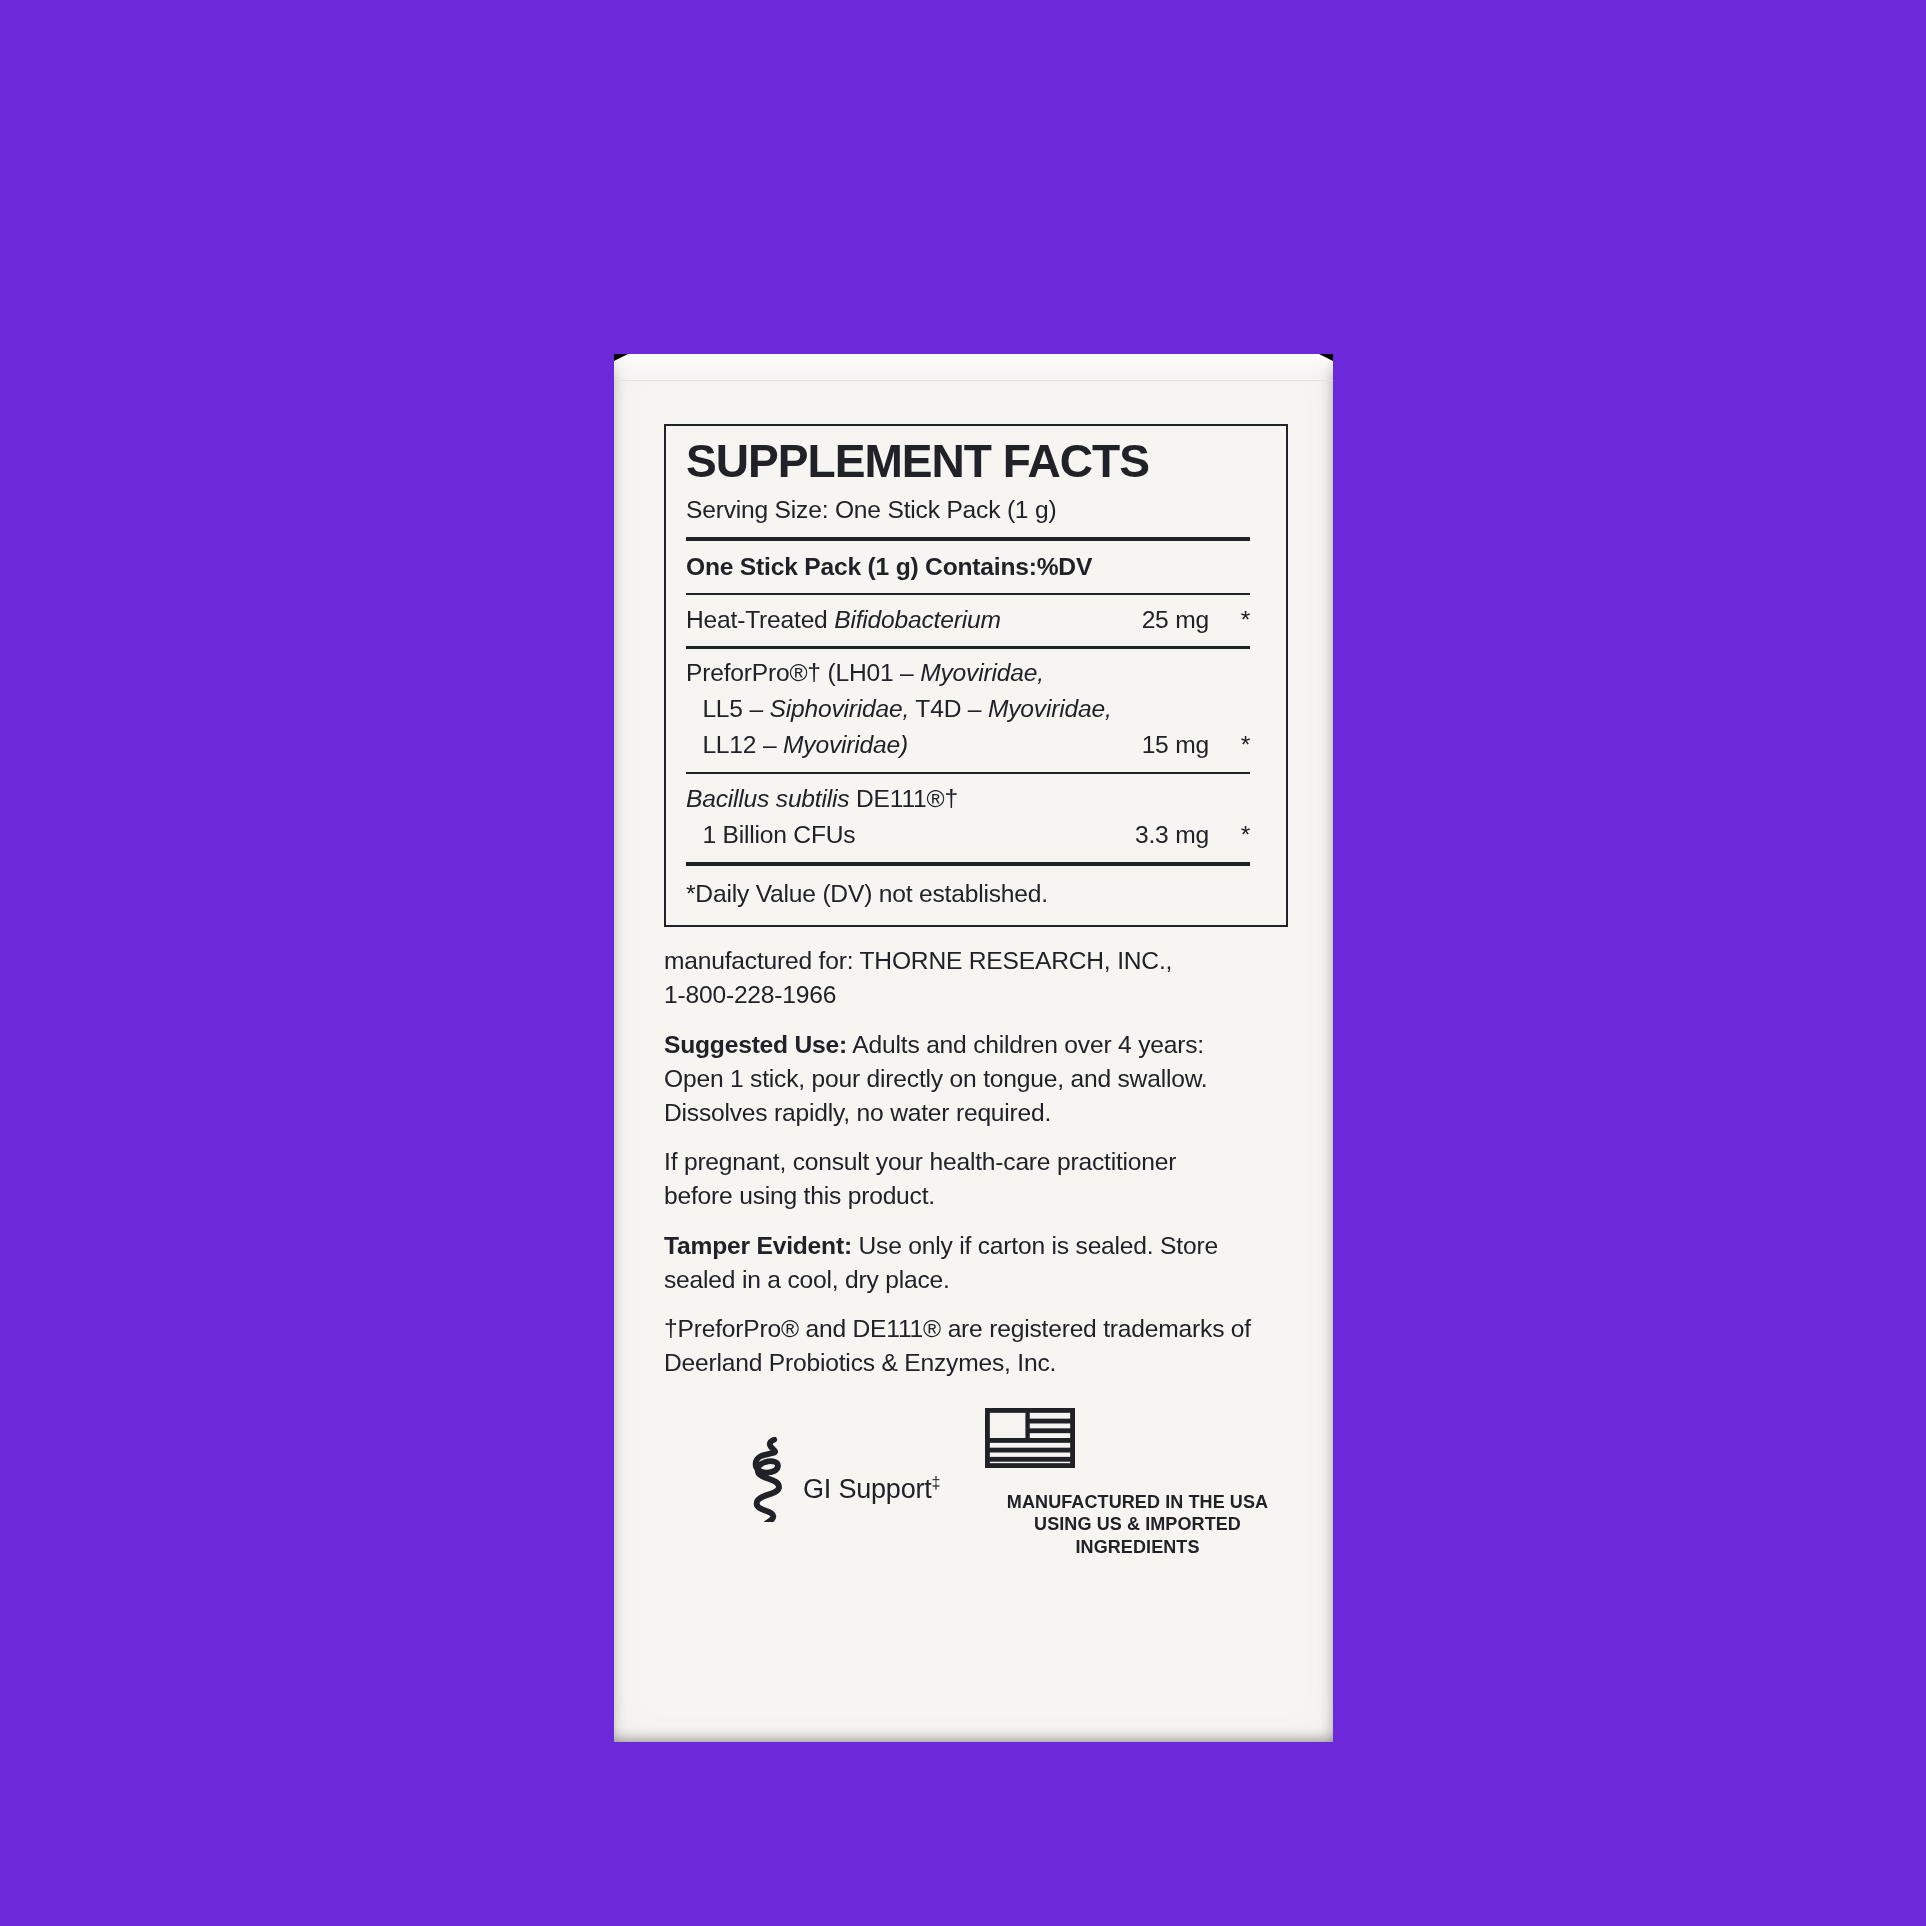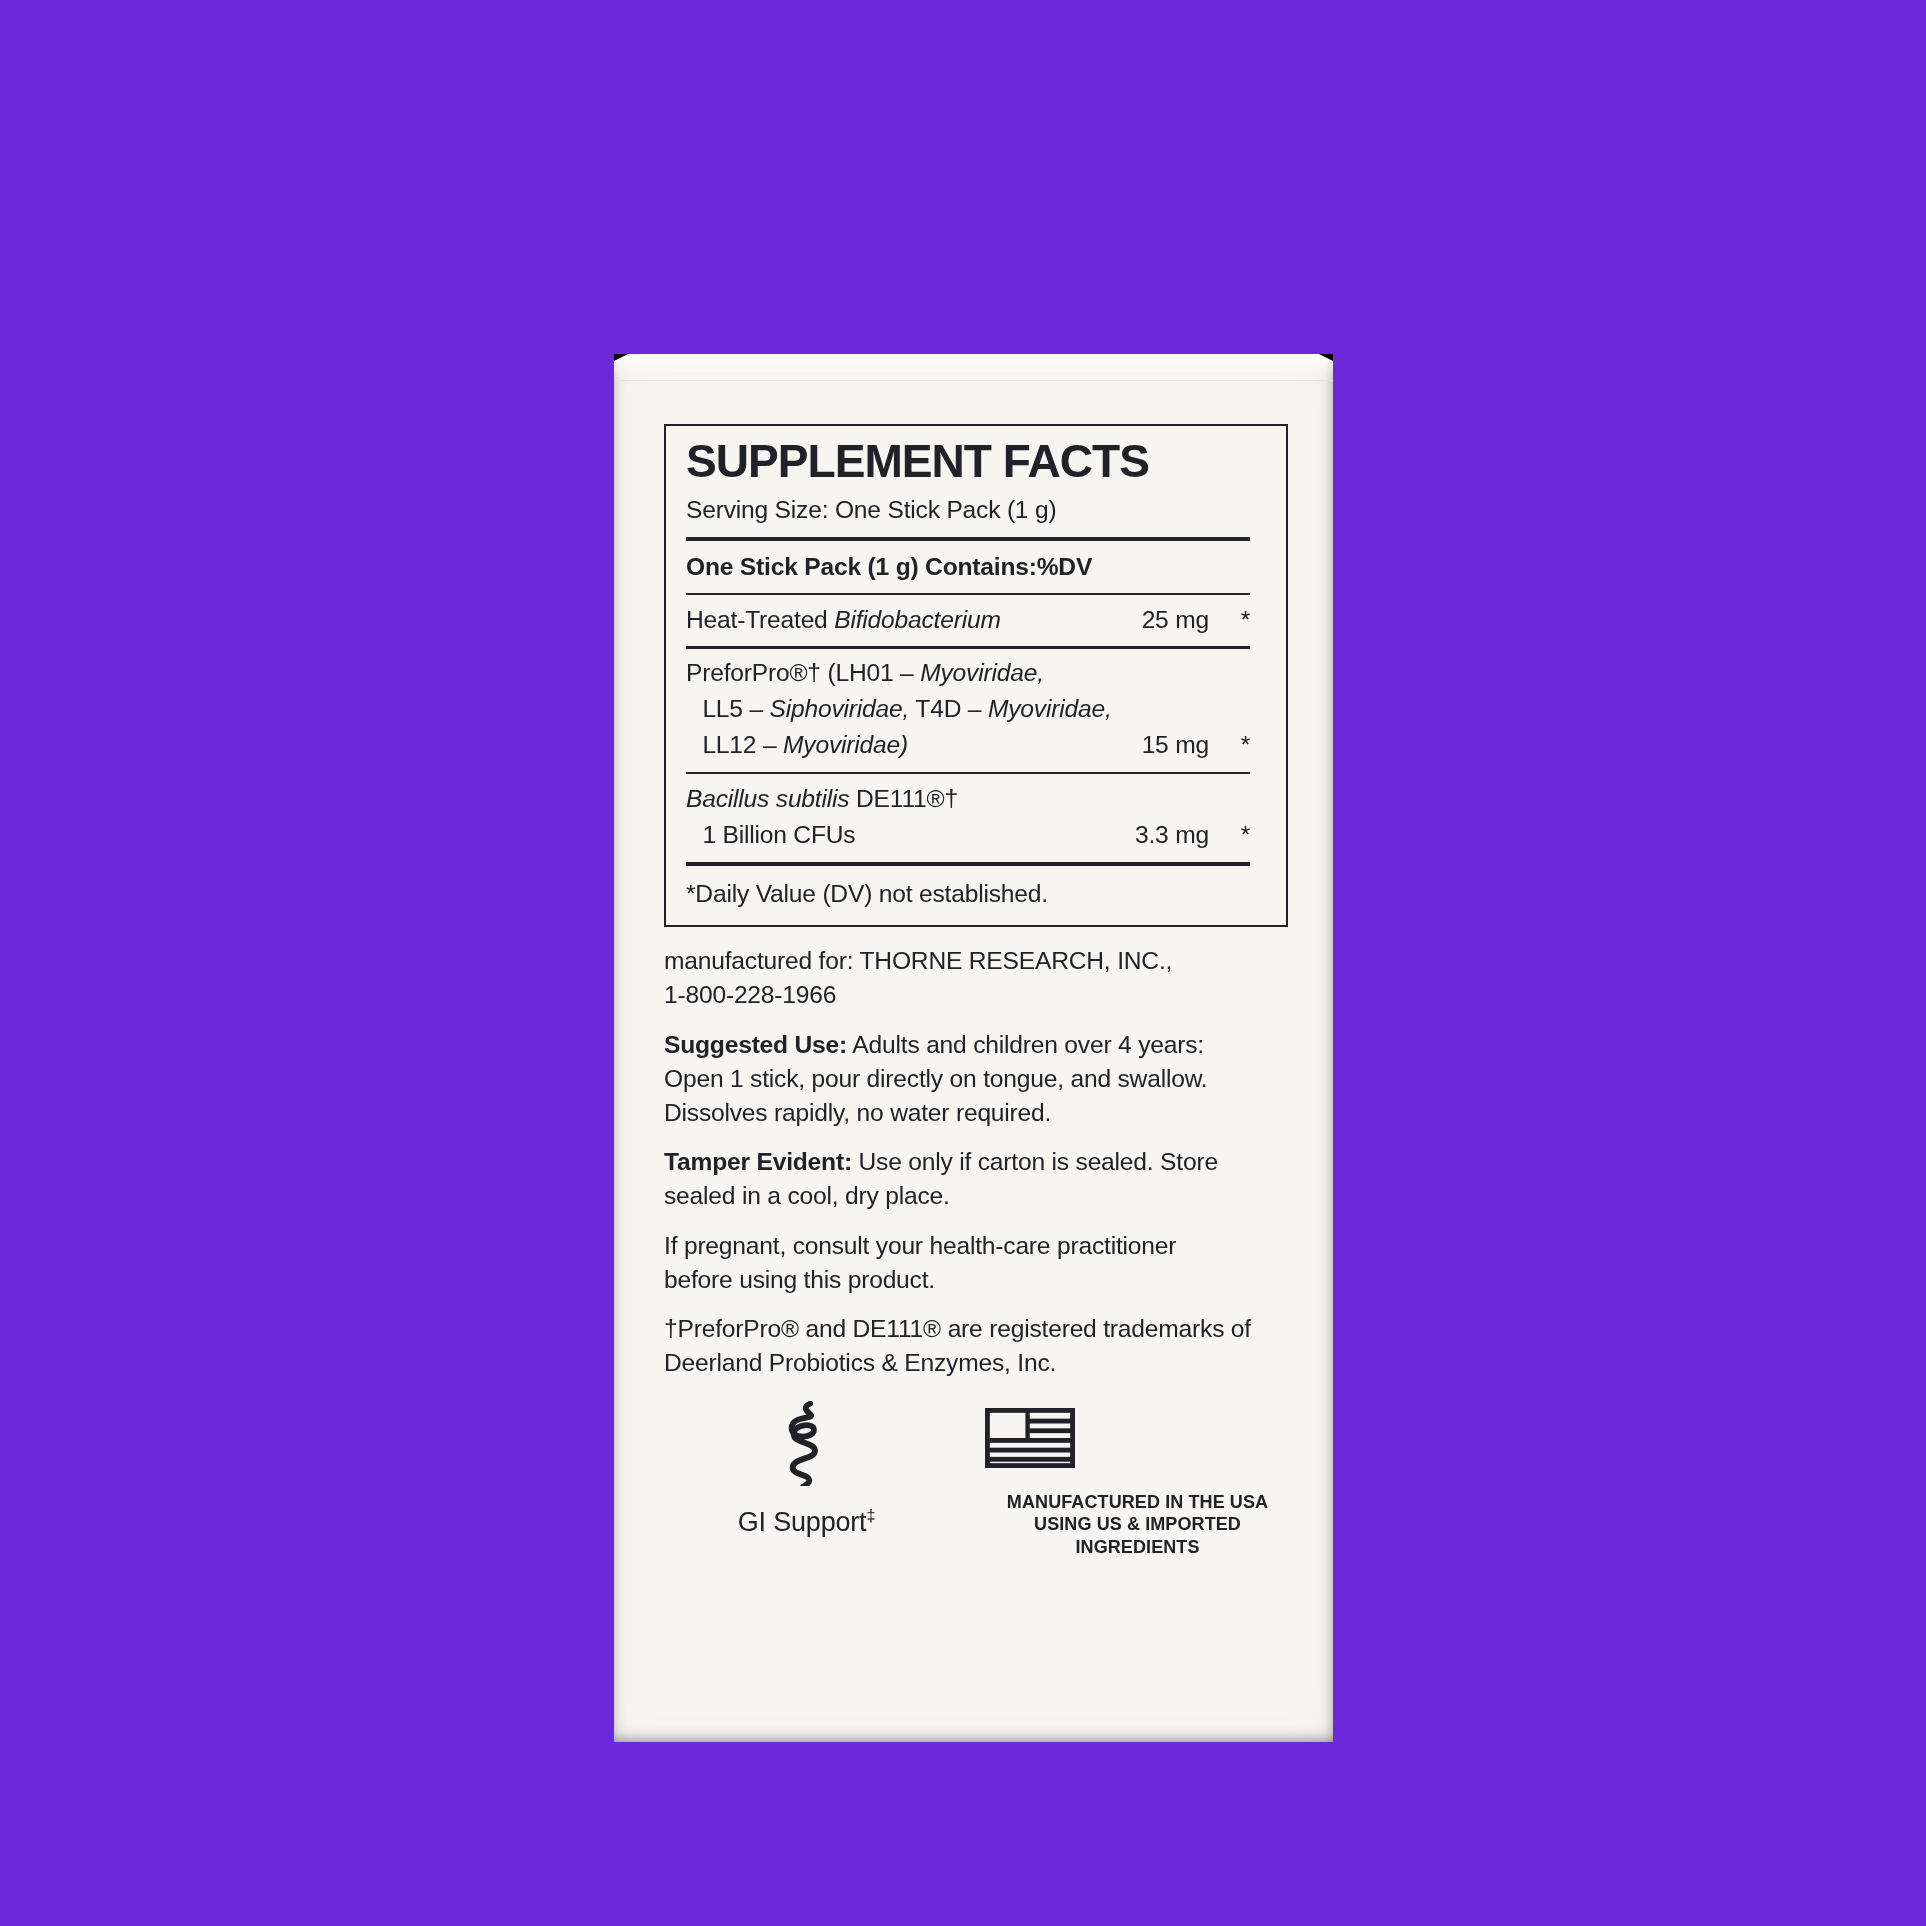--- a/index.html
+++ b/index.html
@@ -92,21 +92,21 @@
     letter-spacing: -0.2px;
   }
   .para .lead { font-weight: bold; }
   .multiline { white-space: pre-line; }
 
   
   .footer { display: flex; margin-top: 21px; }
   .gi-group {
     margin-left: 75px;
     width: 135px;
-    display: flex; flex-direction: column; align-items: center;
+    display: flex; flex-direction: row; align-items: center;
   }
   .gi-icon svg { display: block; }
   .gi-label {
     margin-top: 12.5px;
     font-size: 27px;
     line-height: 34px;
     letter-spacing: -0.2px;
     white-space: nowrap;
   }
   .gi-label sup { font-size: 60%; vertical-align: super; }
@@ -189,25 +189,25 @@
 
     <div class="paragraphs">
 
       <p class="para"><span class="multiline">manufactured for: THORNE RESEARCH, INC.,
 1-800-228-1966</span></p>
 
       <p class="para"><strong class="lead">Suggested Use:</strong> <span class="multiline">Adults and children over 4 years:
 Open 1 stick, pour directly on tongue, and swallow.
 Dissolves rapidly, no water required.</span></p>
 
+      <p class="para"><span class="multiline">If pregnant, consult your health-care practitioner
+before using this product.</span></p>
+
       <p class="para"><strong class="lead">Tamper Evident:</strong> <span class="multiline">Use only if carton is sealed. Store
 sealed in a cool, dry place.</span></p>
-
-      <p class="para"><span class="multiline">If pregnant, consult your health-care practitioner
-before using this product.</span></p>
 
       <p class="para"><span class="multiline">†PreforPro® and DE111® are registered trademarks of
 Deerland Probiotics &amp; Enzymes, Inc.</span></p>
     </div>
 
     <div class="footer">
       <div class="gi-group">
         <span class="gi-icon">
           <svg width="64" height="85" viewBox="0 0 120 160" fill="none" xmlns="http://www.w3.org/2000/svg">
             <path d="M66 5c-16 7-5 15 1 21 7 8-36 1-36 25 0 22 42 20 42 3 0-14-36-10-38 7-2 20 40 15 40 33 0 16-42 13-42 31 0 15 35 13 31 26-3 9-12 8-16 16" stroke="#212227" stroke-width="11" stroke-linecap="round" stroke-linejoin="round"></path>

